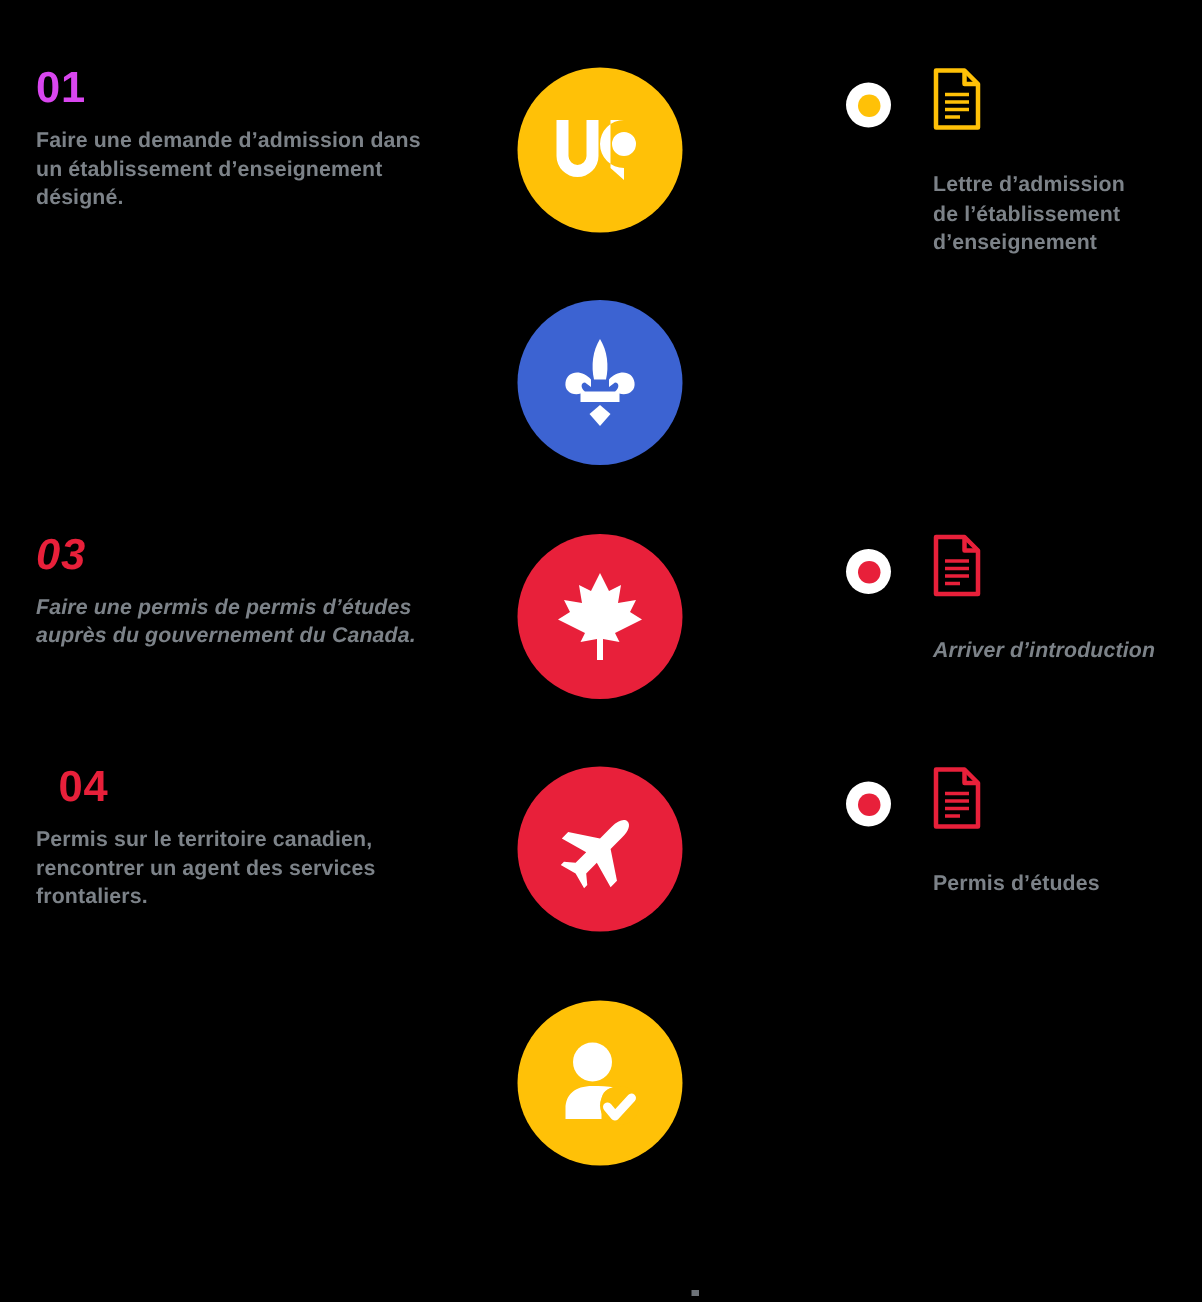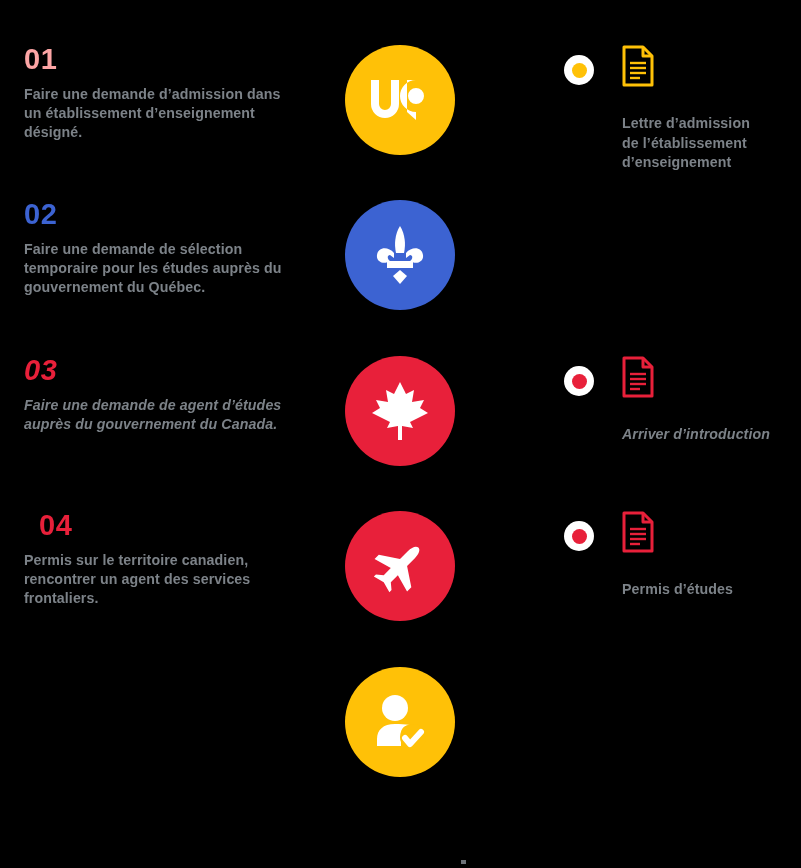--- a/index.html
+++ b/index.html
@@ -138,21 +138,21 @@
     background: #6d7278;
   }
 </style>
 </head>
 <body>
 
 <div id="infographic">
 
   <div class="step-row" style="top:45px;">
     <div class="left-col">
-      <div class="step-number" style="color:#fca5a5;">01</div>
+      <div class="step-number" style="color:#d946ef;">01</div>
       <div class="step-desc">Faire une demande d’admission dans un établissement d’enseignement désigné.</div>
     </div>
 
     <div class="circle-col">
       <div class="circle" style="background:#FFC107;">
         <span>
           <svg width="62" height="44" viewBox="0 0 62 44">
             <path d="M2 2 L2 26 A14 14 0 0 0 30 26 L30 2 L22 2 L22 26 A6 6 0 0 1 10 26 L10 2 Z" fill="#FFFFFF"></path>
             <path d="M47 2 A16 16 0 1 0 47 34 L47 42 L38 34 L38 2 Z M47 10 A8 8 0 1 1 47 26 A8 8 0 1 1 47 10 Z" fill="#FFFFFF"></path>
           </svg>
@@ -176,45 +176,41 @@
           </svg>
         </span>
       </div>
       <div class="doc-label">Lettre d’admission
 de l’établissement
 d’enseignement</div>
     </div>
   </div>
 
   <div class="step-row" style="top:200px;">
-    <div class="left-col">
-      <div class="step-number" style="color:#3C63D2;">02</div>
-      <div class="step-desc">Faire une demande de sélection temporaire pour les études auprès du gouvernement du Québec.</div>
-    </div>
 
     <div class="circle-col">
       <div class="circle" style="background:#3C63D2;">
         <span>
           <svg width="60" height="62" viewBox="0 0 60 62">
             <path d="M30 2 C25 10 24 20 26 29 L34 29 C36 20 35 10 30 2 Z" fill="#FFFFFF"></path>
             <path d="M24 29 C18 22 8 23 7 31 C6 38 14 41 20 37 C17 35 17 31 20 31 L24 34 Z" fill="#FFFFFF"></path>
             <path d="M36 29 C42 22 52 23 53 31 C54 38 46 41 40 37 C43 35 43 31 40 31 L36 34 Z" fill="#FFFFFF"></path>
             <rect x="17" y="37" width="26" height="7" fill="#FFFFFF"></rect>
             <path d="M30 46 L37 52 L30 60 L23 52 Z" fill="#FFFFFF"></path>
           </svg>
         </span>
       </div>
     </div>
 
   </div>
 
   <div class="step-row" style="top:356px;font-style:italic;">
     <div class="left-col">
       <div class="step-number" style="color:#E8203A;">03</div>
-      <div class="step-desc">Faire une demande de agent d’études auprès du gouvernement du Canada.</div>
+      <div class="step-desc">Faire une permis de permis d’études auprès du gouvernement du Canada.</div>
     </div>
 
     <div class="circle-col">
       <div class="circle" style="background:#E8203A;">
         <span>
           <svg width="64" height="62" viewBox="0 0 64 62">
             <path d="M32 2 L26 14 L18 10 L20 22 L8 20 L12 28 L4 33 L22 42 L19 48 L30 46 L30 60 L34 60 L34 46 L45 48 L42 42 L60 33 L52 28 L56 20 L44 22 L46 10 L38 14 Z" fill="#FFFFFF"></path>
           </svg>
         </span>
       </div>

